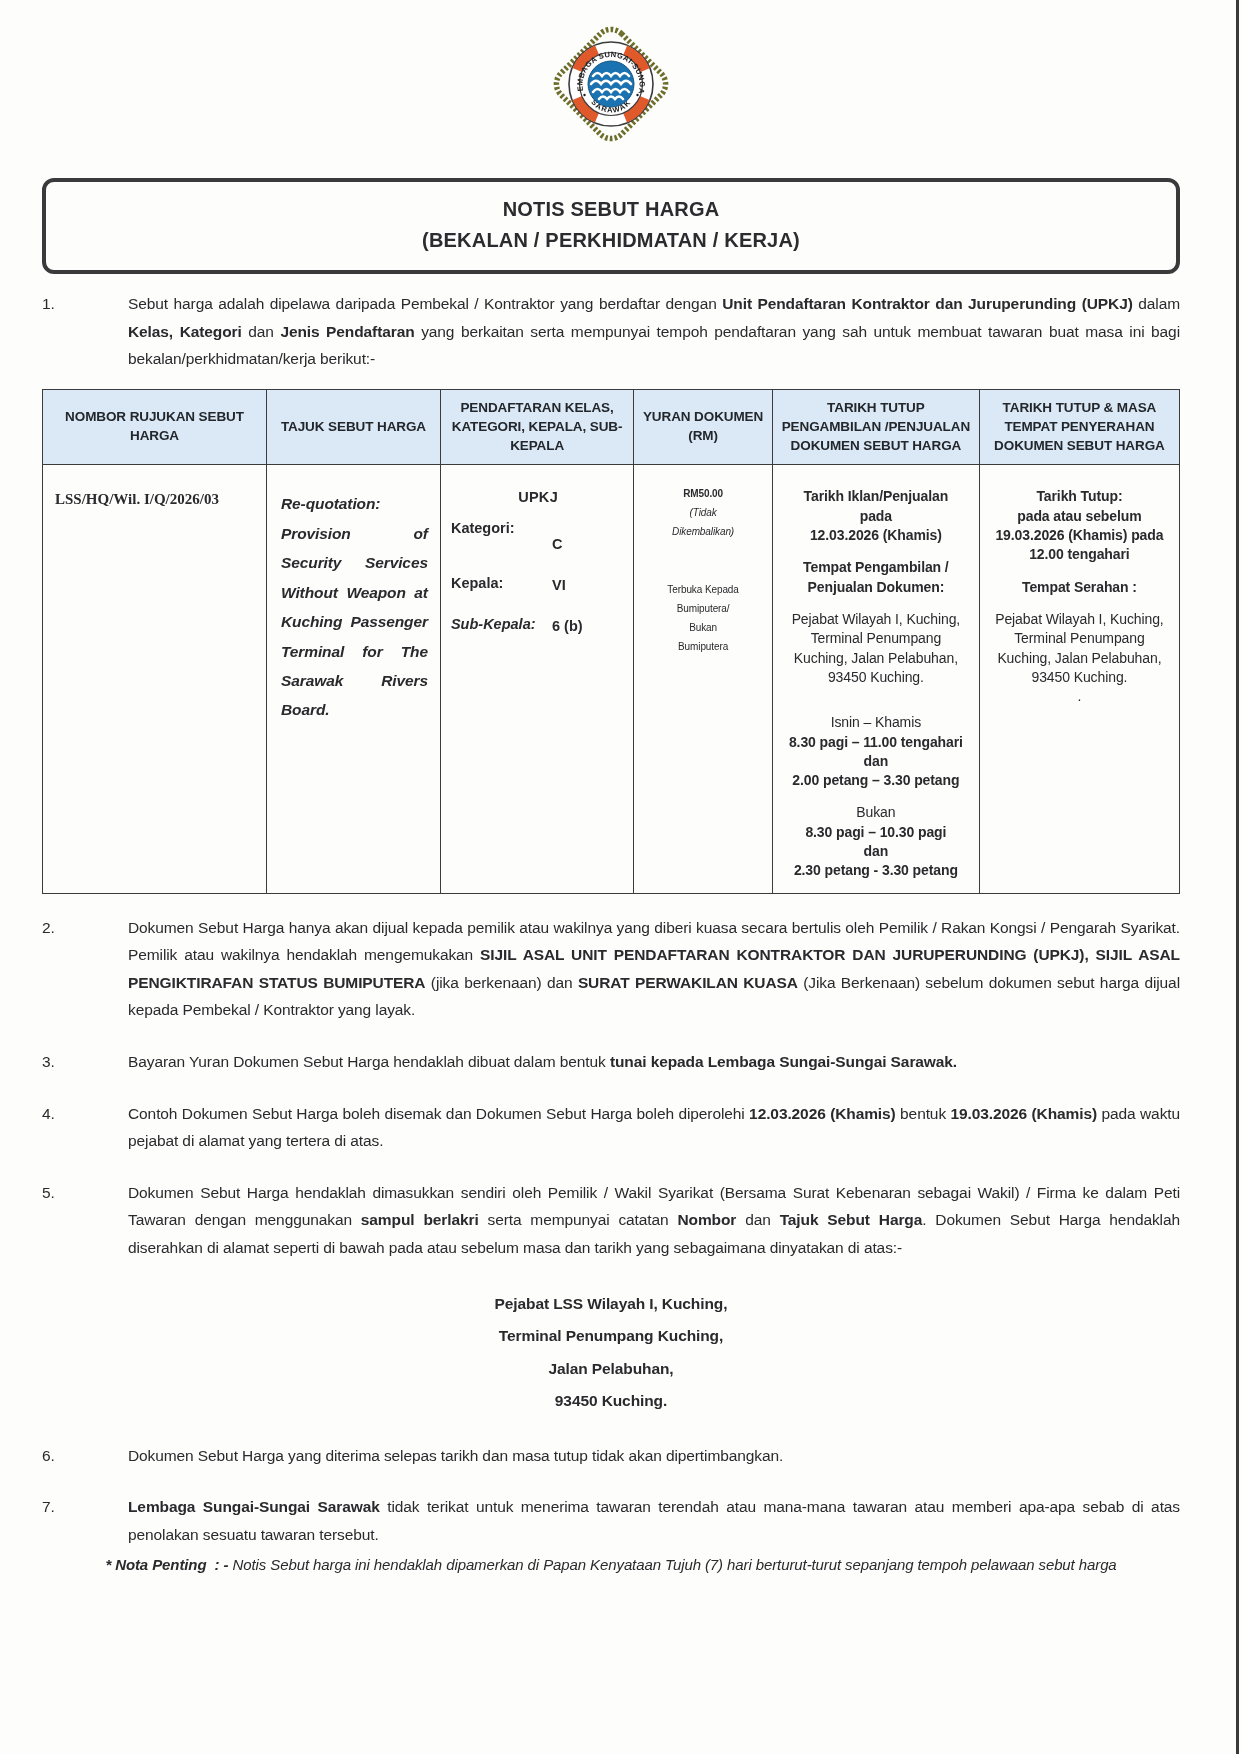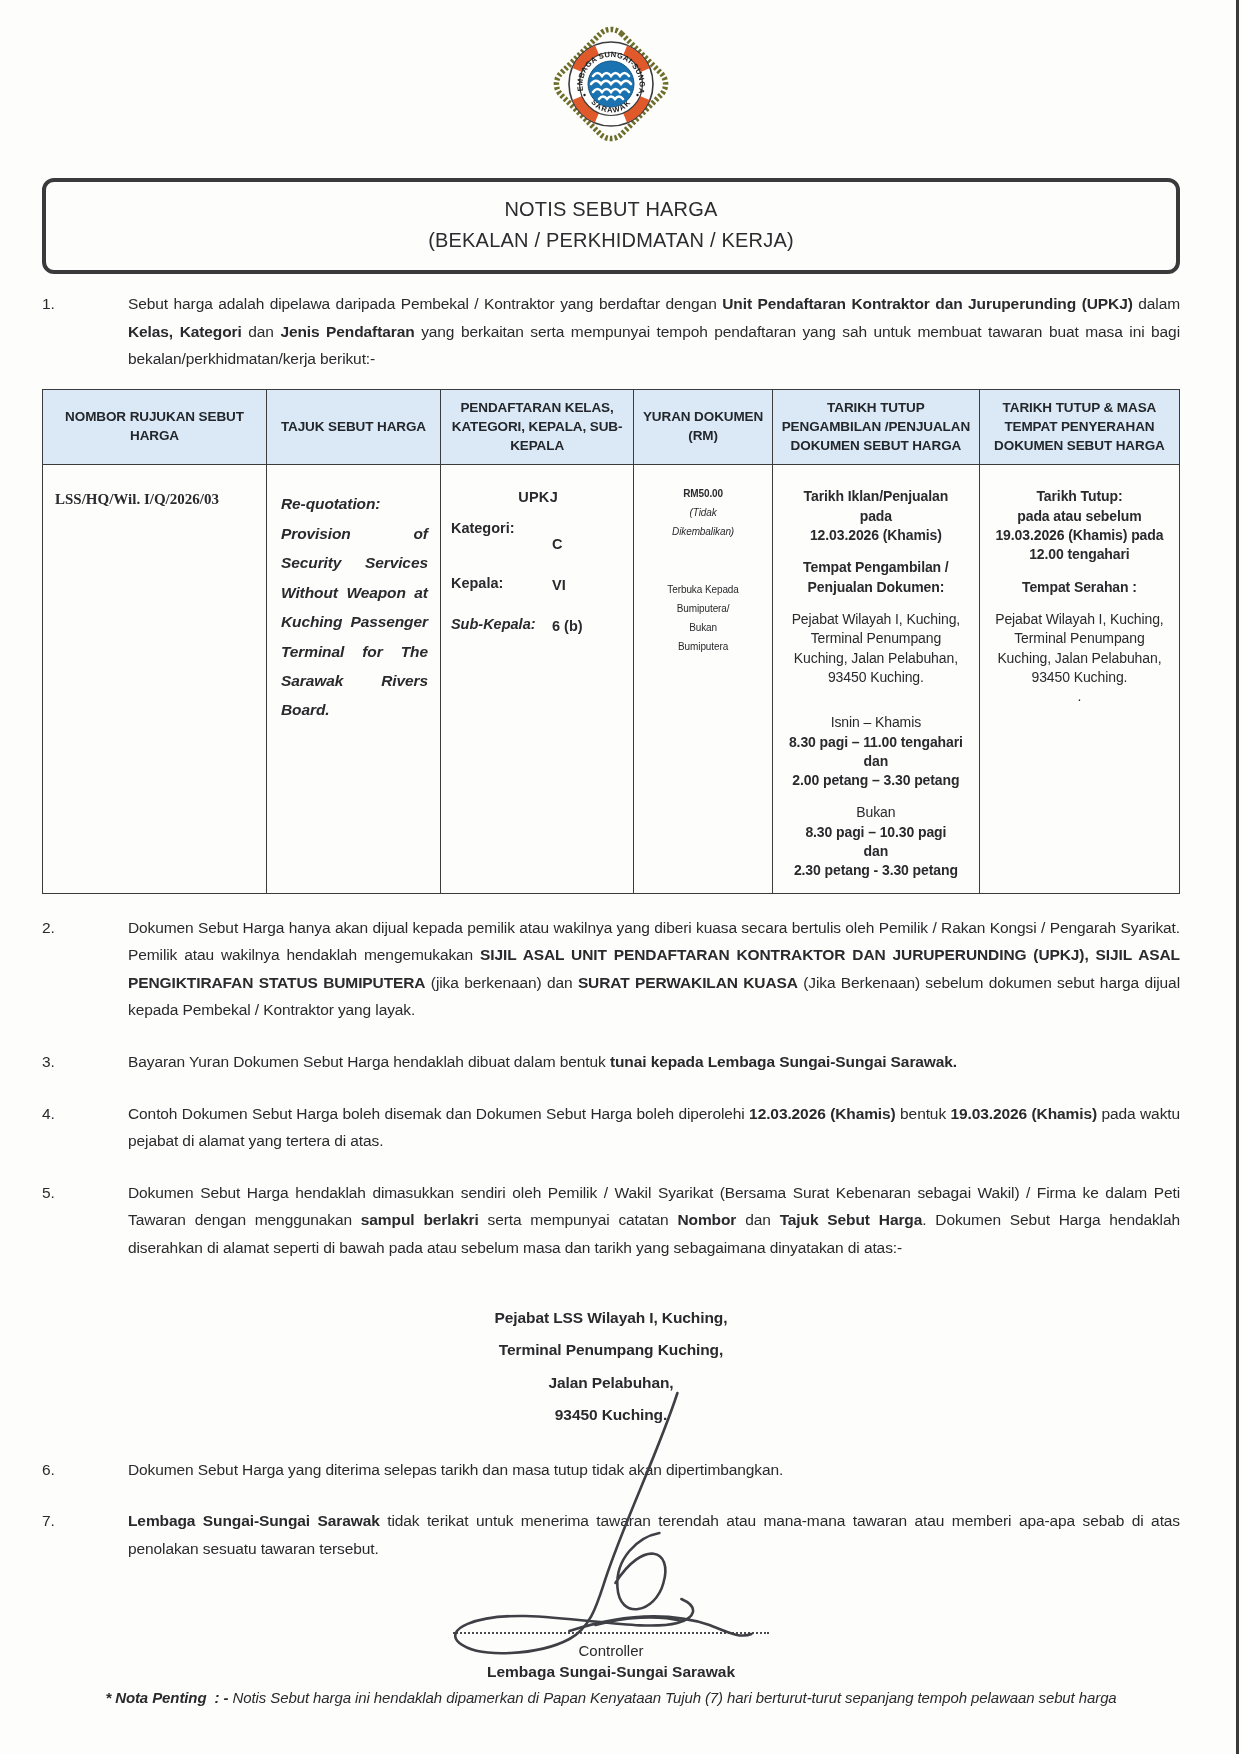--- a/index.html
+++ b/index.html
@@ -18,21 +18,21 @@
 
   
   .logo-wrap{display:flex;justify-content:center;padding-top:18px;}
 
   
   .title-box{
     margin-top:28px;border:4px solid #3a3a3c;border-radius:12px;
     text-align:center;padding:12px 10px 14px;
   }
   .title-box .t1,.title-box .t2{
-    font-weight:normal;font-size:20px;line-height:1.55;color:#2c2c30;letter-spacing:.2px;
+    font-weight:bold;font-size:20px;line-height:1.55;color:#2c2c30;letter-spacing:.2px;
   }
 
   
   .para{display:flex;margin-top:24px;}
   .para .num{flex:0 0 43px;font-size:15.5px;line-height:1.78;}
   .para .ptext{flex:1;font-size:15.5px;line-height:1.78;text-align:justify;letter-spacing:-.1px;margin-left:43px;}
   .b{font-weight:bold;}
   .i{font-style:italic;}
 
   
@@ -52,21 +52,21 @@
   .reg-label.i{font-weight:bold;font-style:italic;}
   .reg-value{flex:1;font-weight:bold;text-align:left;padding-top:14px;}
   .reg-row.first .reg-value{padding-top:16px;}
   td.c-fee,td.c-sale,td.c-sub{padding:22px 8px 12px;}
   .cell-lines{font-size:14px;line-height:1.38;text-align:center;letter-spacing:-.1px;}
   .cell-lines .ln{min-height:19px;}
   .cell-lines .ln.gap{min-height:13px;}
   td.c-fee .cell-lines{font-size:10px;}
 
   
-  .address-block{margin-top:40px;text-align:center;}
+  .address-block{margin-top:26px;text-align:center;}
   .address-block .ln{font-weight:bold;font-size:15.5px;line-height:2.1;letter-spacing:-.1px;}
 
   
   .sig-block{position:relative;margin-top:70px;text-align:center;}
   .signature-svg{position:absolute;left:50%;transform:translateX(-56%);bottom:-6px;pointer-events:none;}
   .dotted-line{width:316px;margin:0 auto;border-bottom:2.5px dotted #4a4a4e;height:0;}
   .sig-title{margin-top:8px;font-size:15px;}
   .sig-org{margin-top:4px;font-size:15.5px;font-weight:bold;}
   .footer-note{margin-top:8px;text-align:center;font-size:15px;letter-spacing:-.1px;}
 </style>
@@ -246,30 +246,17 @@
 
     <div class="para">
       <div class="num">6.</div>
       <div class="ptext"><span>Dokumen Sebut Harga yang diterima selepas tarikh dan masa tutup tidak akan dipertimbangkan.</span></div>
     </div>
     <div class="para">
       <div class="num">7.</div>
       <div class="ptext"><span class="b">Lembaga Sungai-Sungai Sarawak</span><span> tidak terikat untuk menerima tawaran terendah atau mana-mana tawaran atau memberi apa-apa sebab di atas penolakan sesuatu tawaran tersebut.</span></div>
     </div>
 
-    <div class="sig-block">
-      <svg class="signature-svg" width="360" height="300" viewBox="0 0 360 300">
-        <g fill="none" stroke="#3f3f46" stroke-width="2.6" stroke-linecap="round">
-          <path d="M 268 6 C 250 62, 216 132, 196 192 C 188 216, 182 240, 160 252 C 130 268, 70 272, 50 256 C 34 242, 66 228, 116 229 C 176 231, 236 244, 268 236 C 286 231, 290 220, 272 212"></path>
-          <path d="M 206 196 C 234 152, 264 162, 254 196 C 246 226, 210 234, 208 200 C 206 172, 228 150, 250 146"></path>
-          <path d="M 160 244 C 210 228, 258 224, 300 238 C 316 244, 330 252, 342 247"></path>
-          <path d="M 186 238 C 216 230, 248 228, 272 234"></path>
-        </g>
-      </svg>
-      <div class="dotted-line"></div>
-      <div class="sig-title">Controller</div>
-      <div class="sig-org">Lembaga Sungai-Sungai Sarawak</div>
-    </div>
 
     <div class="footer-note"><span class="b i">* Nota Penting&nbsp; : - </span><span class="i">Notis Sebut harga ini hendaklah dipamerkan di Papan Kenyataan Tujuh (7) hari berturut-turut sepanjang tempoh pelawaan sebut harga</span></div>
 
   </div>
 </div>
 
 </body></html>

